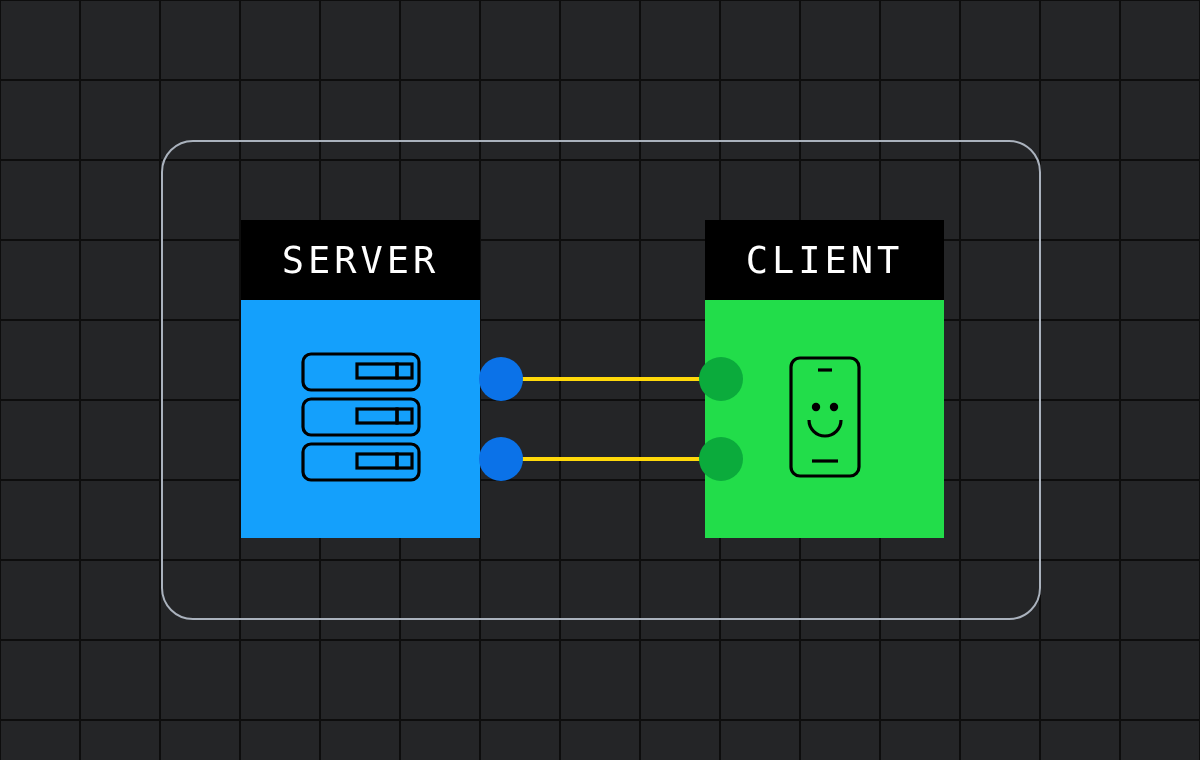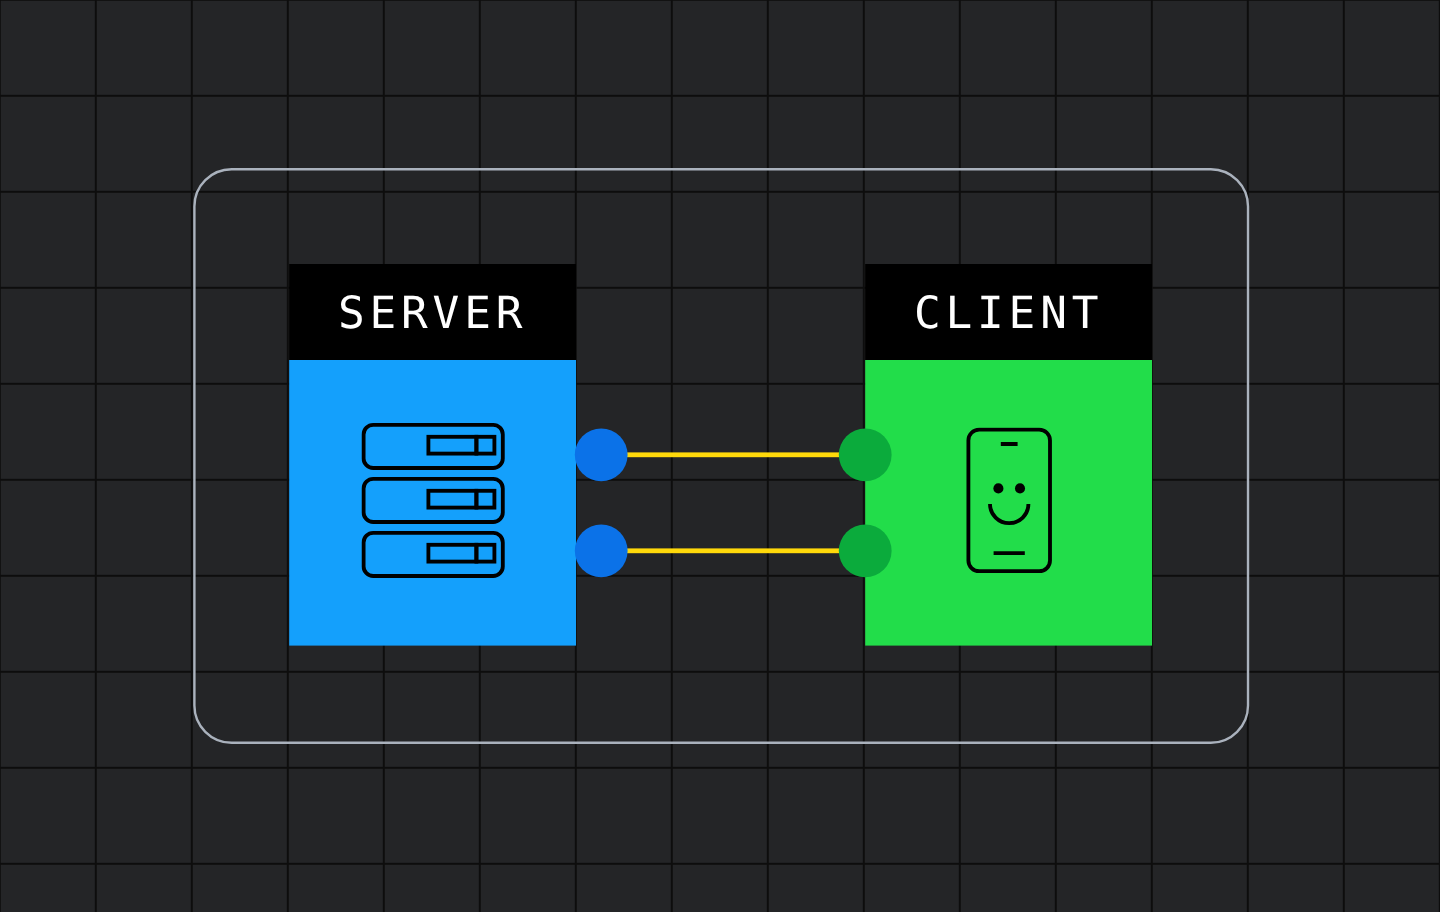--- a/index.html
+++ b/index.html
@@ -37,21 +37,21 @@
     background: transparent;
     pointer-events: none;
   }
 
   
   .node {
     position: absolute;
     width: 239px;
   }
   .node.server { left: 241px; top: 220px; }
-  .node.client { left: 721px; top: 220px; text-decoration: underline; }
+  .node.client { left: 705px; top: 220px; text-decoration: underline; }
 
   .node-header {
     height: 80px;
     background: #000000;
     color: #ffffff;
     display: flex;
     align-items: center;
     justify-content: center;
     font-family: "DejaVu Sans Mono", monospace;
     font-size: 37px;

